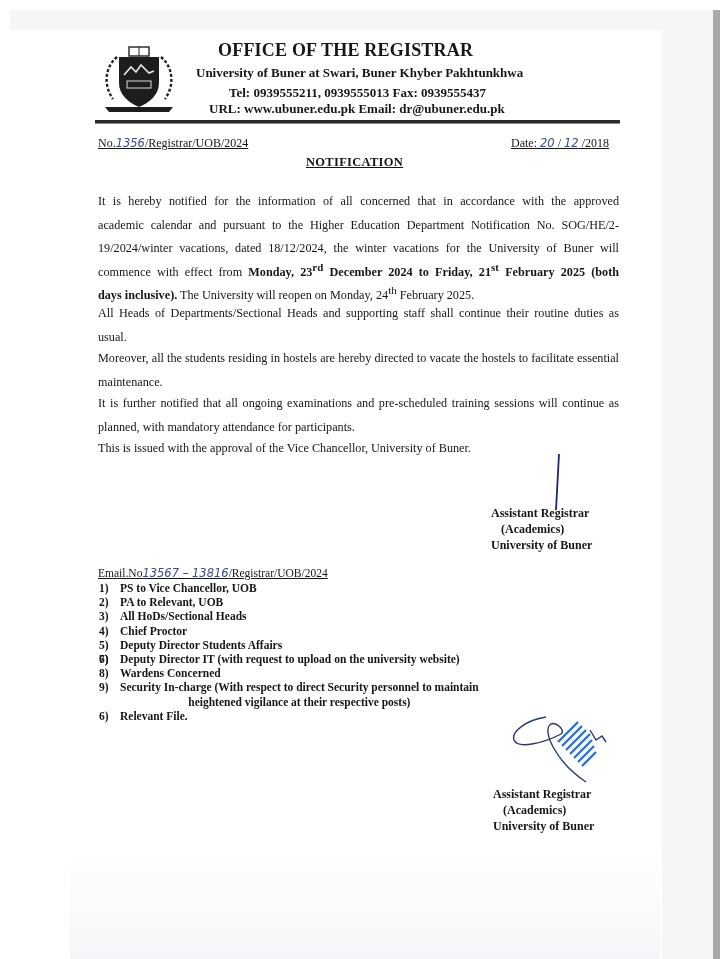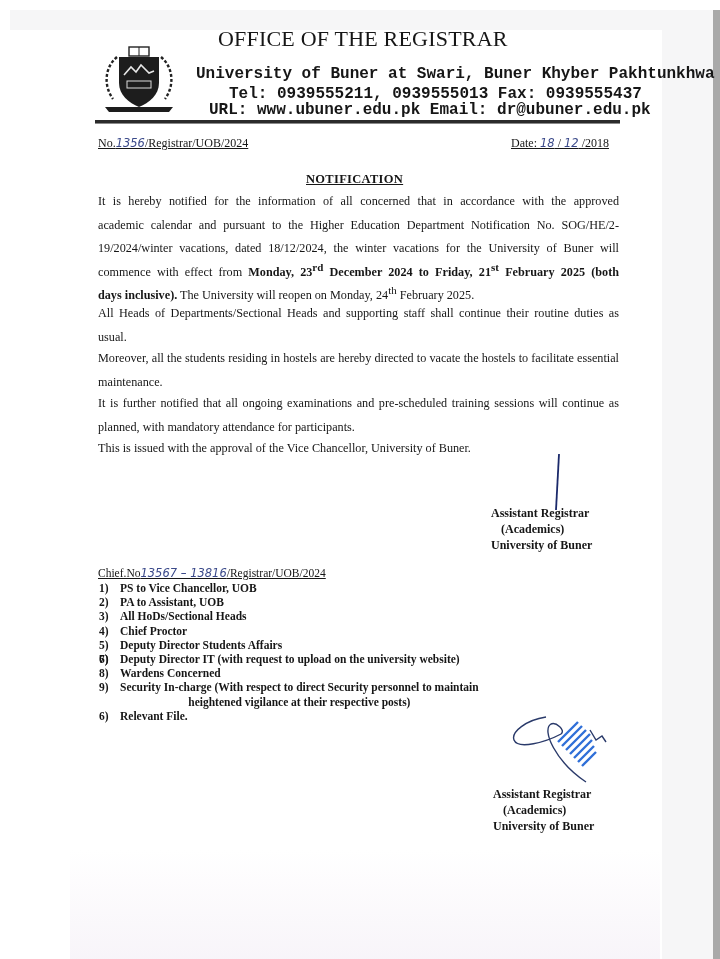--- a/index.html
+++ b/index.html
@@ -33,25 +33,25 @@
     .paper-tint {
       position: absolute; left: 70px; top: 850px; width: 590px; height: 109px;
       background: linear-gradient(180deg, rgba(255,255,255,0) 0%, rgba(246,242,248,0.8) 100%);
     }
 
     
     .logo {
       position: absolute; left: 97px; top: 45px; width: 84px; height: 72px;
     }
     .hdr-title {
-      position: absolute; left: 218px; top: 26px; width: 320px;
-      font-size: 22px; font-weight: normal; letter-spacing: 0.2px; white-space: nowrap;
+      position: absolute; left: 218px; top: 40px; width: 320px;
+      font-size: 18px; font-weight: bold; letter-spacing: 0.2px; white-space: nowrap;
     }
     .hdr-line {
-      position: absolute; font-weight: bold; font-size: 16px; white-space: nowrap; font-family: Liberation Mono, monospace;
+      position: absolute; font-weight: bold; font-size: 13px; white-space: nowrap;
     }
     .hdr-sub { left: 196px; top: 65px; }
     .hdr-tel { left: 229px; top: 85px; }
     .hdr-url { left: 209px; top: 101px; }
     .hdr-rule {
       position: absolute; left: 95px; top: 120px; width: 525px; height: 3px;
       background: #2b2b2b; border-bottom: 1px solid #8a8a8a;
     }
 
     .refline {
@@ -59,21 +59,21 @@
       text-decoration: underline;
     }
     .ref-no { left: 98px; }
     .ref-date { left: 511px; }
     .hand {
       font-family: "DejaVu Sans", sans-serif; font-style: italic; color: #3b4a8a;
       font-size: 11.5px;
     }
 
     .notif-title {
-      position: absolute; left: 306px; top: 172px; font-weight: bold;
+      position: absolute; left: 306px; top: 155px; font-weight: bold;
       font-size: 12.5px; text-decoration: underline; letter-spacing: 0.3px;
     }
 
     .para {
       position: absolute; left: 98px; width: 521px; font-size: 12.2px;
       line-height: 23.6px; text-align: justify; margin: 0;
     }
     .p1 { top: 190px; }
     .p2 { top: 302px; }
     .p3 { top: 347px; }
@@ -137,21 +137,21 @@
   <path d="M8 62 H76 L72 67 H12 Z" fill="#1d1d1d"></path>
 </svg>
 
 <div class="hdr-title">OFFICE OF THE REGISTRAR</div>
 <div class="hdr-line hdr-sub">University of Buner at Swari, Buner Khyber Pakhtunkhwa</div>
 <div class="hdr-line hdr-tel">Tel: 0939555211, 0939555013 Fax: 0939555437</div>
 <div class="hdr-line hdr-url">URL: www.ubuner.edu.pk Email: dr@ubuner.edu.pk</div>
 <div class="hdr-rule"></div>
 
 <div class="refline ref-no"><span>No.</span><span class="hand">1356</span><span>/Registrar/UOB/2024</span></div>
-<div class="refline ref-date"><span>Date: </span><span class="hand">18</span><span> / </span><span class="hand">12</span><span> /2018</span></div>
+<div class="refline ref-date"><span>Date: </span><span class="hand">20</span><span> / </span><span class="hand">12</span><span> /2018</span></div>
 
 <div class="notif-title">NOTIFICATION</div>
 
 <p class="para p1">
   <span class="line">It is hereby notified for the information of all concerned that in accordance with the approved</span>
   <span class="line">academic calendar and pursuant to the Higher Education Department Notification No. SOG/HE/2-</span>
   <span class="line">19/2024/winter vacations, dated 18/12/2024, the winter vacations for the University of Buner will</span>
   <span class="line"><span>commence with effect from </span><b><span>Monday, 23</span><sup>rd</sup><span> December 2024 to Friday, 21</span><sup>st</sup><span> February 2025 (both</span></b></span>
   <span class="line last"><b>days inclusive).</b><span> The University will reopen on Monday, 24</span><sup>th</sup><span> February 2025.</span></span>
 </p>
@@ -162,25 +162,25 @@
 
 <svg class="sig-mark1" viewBox="0 0 20 60">
   <path d="M11 2 C10 20 9 40 8 58" stroke="#1b2a6b" stroke-width="1.8" fill="none"></path>
 </svg>
 <div class="sig-block sig1">
   <div>Assistant Registrar</div>
   <div class="l2">(Academics)</div>
   <div class="l3">University of Buner</div>
 </div>
 
-<div class="endt"><span>Chief.No</span><span class="hand">13567 – 13816</span><span>/Registrar/UOB/2024</span></div>
+<div class="endt"><span>Email.No</span><span class="hand">13567 – 13816</span><span>/Registrar/UOB/2024</span></div>
 
 <ul class="dist-list">
   <li><span class="num">1)</span><span>PS to Vice Chancellor, UOB</span></li>
-  <li><span class="num">2)</span><span>PA to Assistant, UOB</span></li>
+  <li><span class="num">2)</span><span>PA to Relevant, UOB</span></li>
   <li><span class="num">3)</span><span>All HoDs/Sectional Heads</span></li>
   <li><span class="num">4)</span><span>Chief Proctor</span></li>
   <li><span class="num">5)</span><span>Deputy Director Students Affairs</span></li>
   <li><span class="num">6)</span></li>
   <li><span class="num">7)</span><span>Deputy Director IT (with request to upload on the university website)</span></li>
   <li><span class="num">8)</span><span>Wardens Concerned</span></li>
   <li><span class="num">9)</span><span>Security In-charge (With respect to direct Security personnel to maintain</span><span class="cont">heightened vigilance at their respective posts)</span></li>
   <li><span class="num">6)</span><span>Relevant File.</span></li>
 </ul>
 

